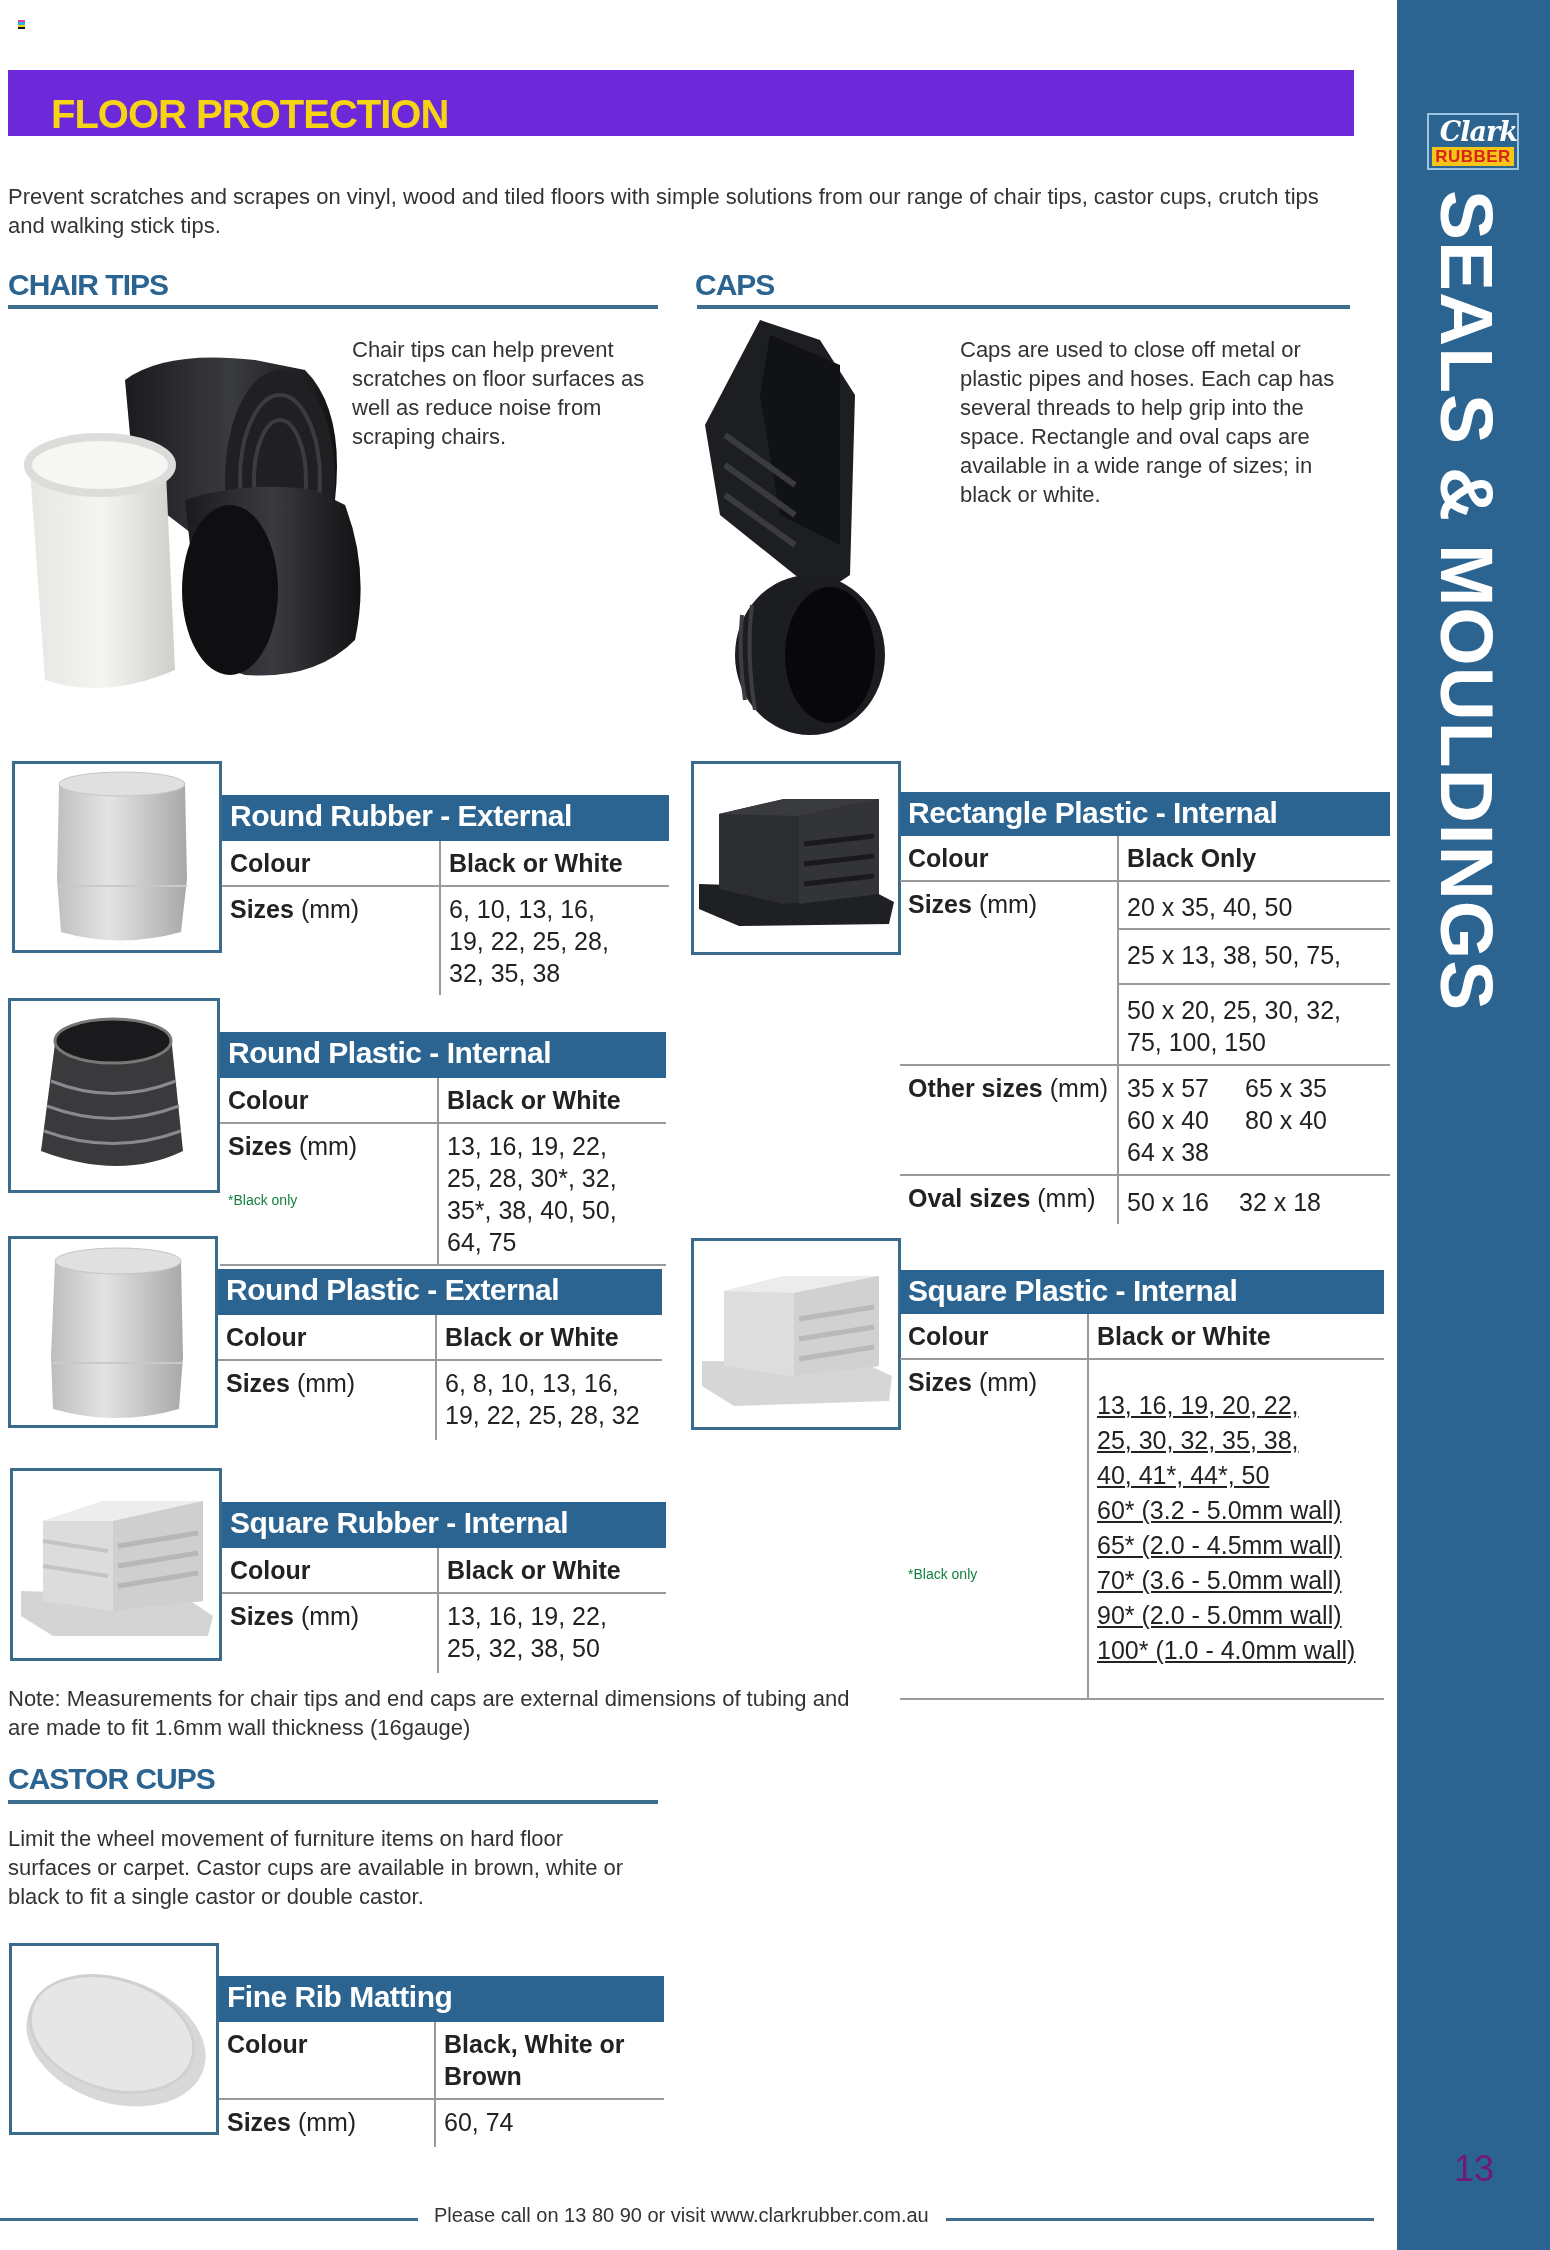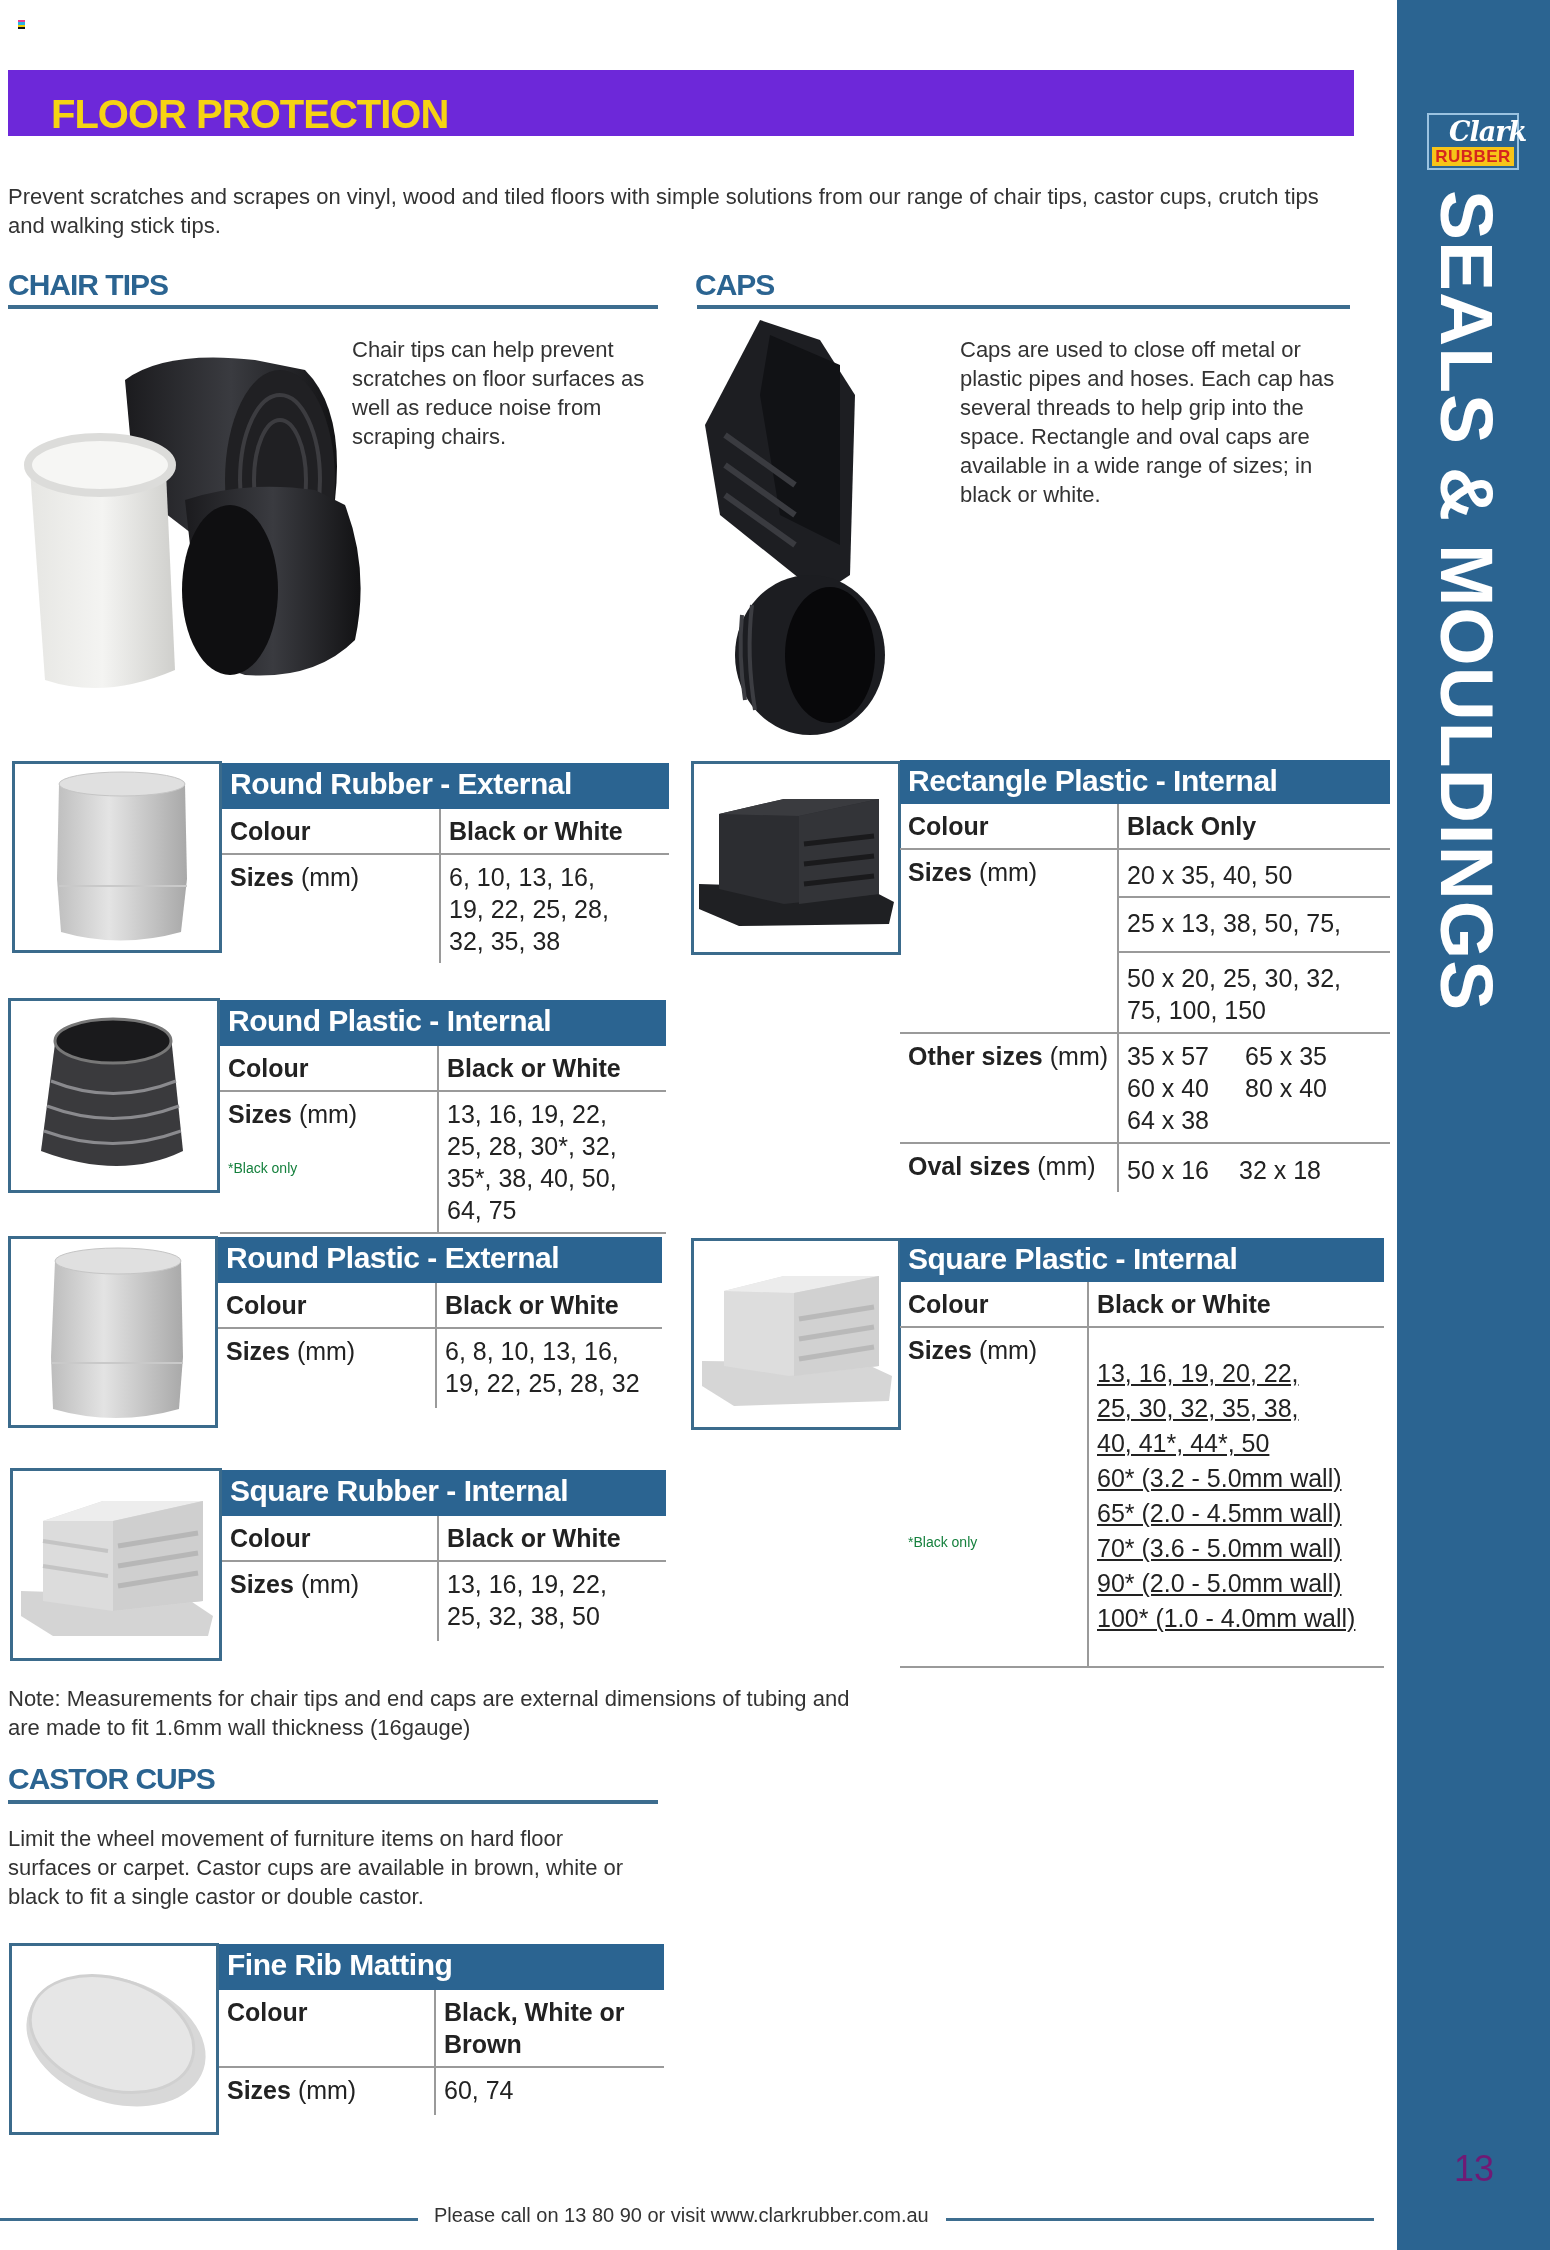--- a/index.html
+++ b/index.html
@@ -18,34 +18,34 @@
   .section-rule { position:absolute; height:4px; background:#3d6d8f; }
 
   .desc { position:absolute; font-size:22px; line-height:29px; color:#333; }
 
   
   .photo { position:absolute; }
 
   
   .thumb { position:absolute; border:3px solid #3b6b8c; background:#fff; overflow:hidden; }
   .spec { position:absolute; }
-  .spec .title { height:46px; background:#2b6491; color:#fff; font-size:30px; font-weight:bold; padding:4px 0 0 8px; letter-spacing:-0.5px; white-space:nowrap; }
+  .spec .title { height:46px; background:#2b6491; color:#fff; font-size:30px; font-weight:bold; padding:4px 0 0 8px; letter-spacing:-0.5px; white-space:nowrap;margin-top:32px; }
   .spec table { border-collapse:collapse; width:100%; }
   .spec td { font-size:25px; vertical-align:top; padding:6px 8px 6px 8px; line-height:32px; color:#222; }
   .spec td.lbl { border-right:2px solid #9a9a9a; }
   .spec tr.row-b td { border-bottom:2px solid #9a9a9a; }
   .spec td .b { font-weight:bold; }
   .spec td .val-b { font-weight:bold; }
   .note-small { font-size:14px; color:#15803d; }
 
   .note { position:absolute; left:8px; top:1684px; width:860px; font-size:22px; line-height:29px; color:#333; }
 
   .sidebar { position:absolute; left:1397px; top:0; width:153px; height:2250px; background:#2b6491; }
   .logo { position:absolute; left:1427px; top:113px; width:92px; height:57px; border:2px solid #9bc3e0; background:#2b6491; }
-  .logo .clark { position:absolute; left:0; top:2px; width:100%; text-align:left; color:#fff; font-size:27px; font-weight:bold; font-style:italic; font-family:"DejaVu Serif", serif; letter-spacing:-1px; line-height:30px;margin-left:20px; }
+  .logo .clark { position:absolute; left:0; top:2px; width:100%; text-align:right; color:#fff; font-size:27px; font-weight:bold; font-style:italic; font-family:"DejaVu Serif", serif; letter-spacing:-1px; line-height:30px; }
   .logo .rubber { position:absolute; left:3px; top:32px; width:82px; height:19px; background:#f7c418; color:#d5261e; font-size:17px; font-weight:bold; text-align:center; line-height:19px; letter-spacing:0.5px; }
   .vertical-title { position:absolute; left:1504px; top:190px; transform-origin:0 0; transform:rotate(90deg); white-space:nowrap; font-size:75px; font-weight:bold; color:#fff; letter-spacing:1px; line-height:75px; }
   .page-number { position:absolute; left:1440px; top:2148px; width:68px; text-align:center; color:#701a75; font-size:36px; }
 
   .footer-rule { position:absolute; top:2218px; height:3px; background:#3d6d8f; }
   .footer-text { position:absolute; left:434px; top:2204px; font-size:20px; color:#333; white-space:nowrap; }
 </style>
 </head>
 <body>
 

